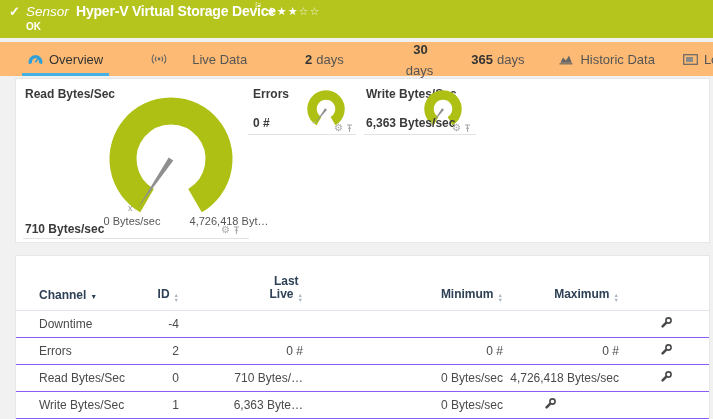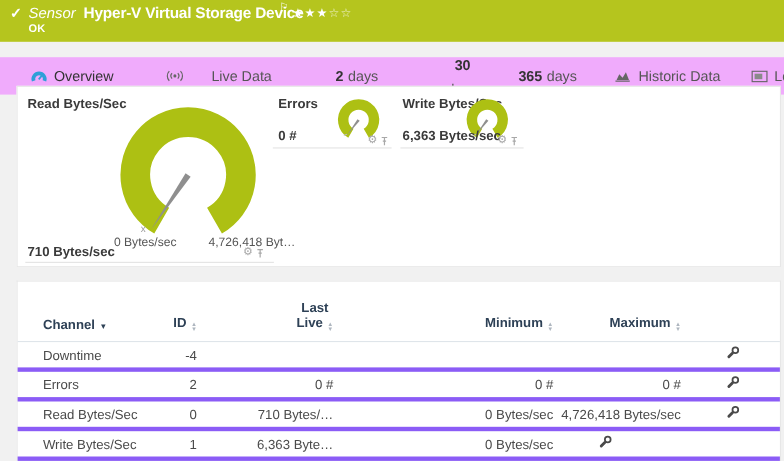--- a/index.html
+++ b/index.html
@@ -10,21 +10,21 @@
   .topbar { position:absolute; top:0; left:0; width:713px; height:38px; background:#b5c51e; color:#fff; }
   .tb-check { position:absolute; left:9px; top:4px; font-size:13px; font-weight:bold; }
   .tb-kind  { position:absolute; left:26px; top:4px; font-style:italic; font-size:13.5px; }
   .tb-title { position:absolute; left:64px; top:3px; font-weight:bold; font-size:14px; letter-spacing:-0.2px;padding-left:12px; }
   .tb-flag  { position:absolute; left:254px; top:1px; font-size:9px; }
   .tb-stars { position:absolute; left:266px; top:5px; font-size:11px; letter-spacing:1px; }
   .tb-stars .dim { opacity:.75; }
   .tb-ok    { position:absolute; left:26px; top:21px; font-size:10px; font-weight:bold; }
 
   
-  .tabs { position:absolute; top:52px; left:0; width:713px; height:34px; background:#f0abfc; display:flex; align-items:stretch; font-size:13px; color:#555; }
+  .tabs { position:absolute; top:42px; left:0; width:713px; height:34px; background:#fdba74; display:flex; align-items:stretch; font-size:13px; color:#555; }
   .tab { display:flex; align-items:center; gap:6px; height:34px; cursor:pointer; white-space:nowrap; }
   .tab .num { font-weight:bold; color:#333; margin-right:-2px; }
   .tab.active { border-bottom:3px solid #45b0e2; padding:3px 6px 0 6px; color:#333; }
   #t0 { margin-left:22px; } #t1 { margin-left:42px;gap:25px; } #t2 { margin-left:58px; }
   #t3 { margin-left:62px;flex-direction:column; } #t4 { margin-left:38px; } #t5 { margin-left:34px; }
   #t6 { margin-left:28px; }
 
   
   .panel { position:absolute; left:15px; width:695px; background:#fff; border:1px solid #e7e7e7; }
   #gauge-panel { top:78px; height:165px; }
@@ -36,21 +36,21 @@
   .gauge-arc  { fill:none; stroke:#adc013; }
   .needle     { fill:#8f8f8f; }
   .axis-label { position:absolute; font-size:11px; color:#555; text-align:center; }
   .marker-x   { position:absolute; font-size:9px; color:#9a9a9a; }
   .mini-icons { position:absolute; display:flex; align-items:center; gap:3px; color:#aaa; cursor:pointer; }
   .mini-icons .g { font-size:10px; line-height:1; color:#a8a8a8; }
 
   
   .trow { display:grid; grid-template-columns:117px 33px 117px 200px 116px 82px; align-items:center; padding-left:23px; font-size:12px; color:#4a4a4a; }
   .thead { height:55px; align-items:end; padding-bottom:8px; border-bottom:1px solid #dfe5ea; color:#2e4156; font-weight:bold; }
-  .tbody-row { height:27px; border-bottom:4px solid #8b5cf6; }
+  .tbody-row { height:27px; border-bottom:1px solid #8b5cf6; }
   .c-id { text-align:right; padding-right:10px; }
   .c-last, .c-min, .c-max { text-align:right; padding-right:3px; }
   .c-tools { padding-left:37px; }
   .hdr-lv { display:inline-block; text-align:center; line-height:13px;margin-left:13px; }
   .sorts { display:inline-flex; flex-direction:column; font-size:5.5px; line-height:4.5px; color:#aeb6bf; margin-left:4px; vertical-align:1px; }
   .caret-down { font-size:7px; color:#2e4156; margin-left:4px; }
   .wrench { cursor:pointer; display:inline-block; }
 </style>
 </head>
 <body>

